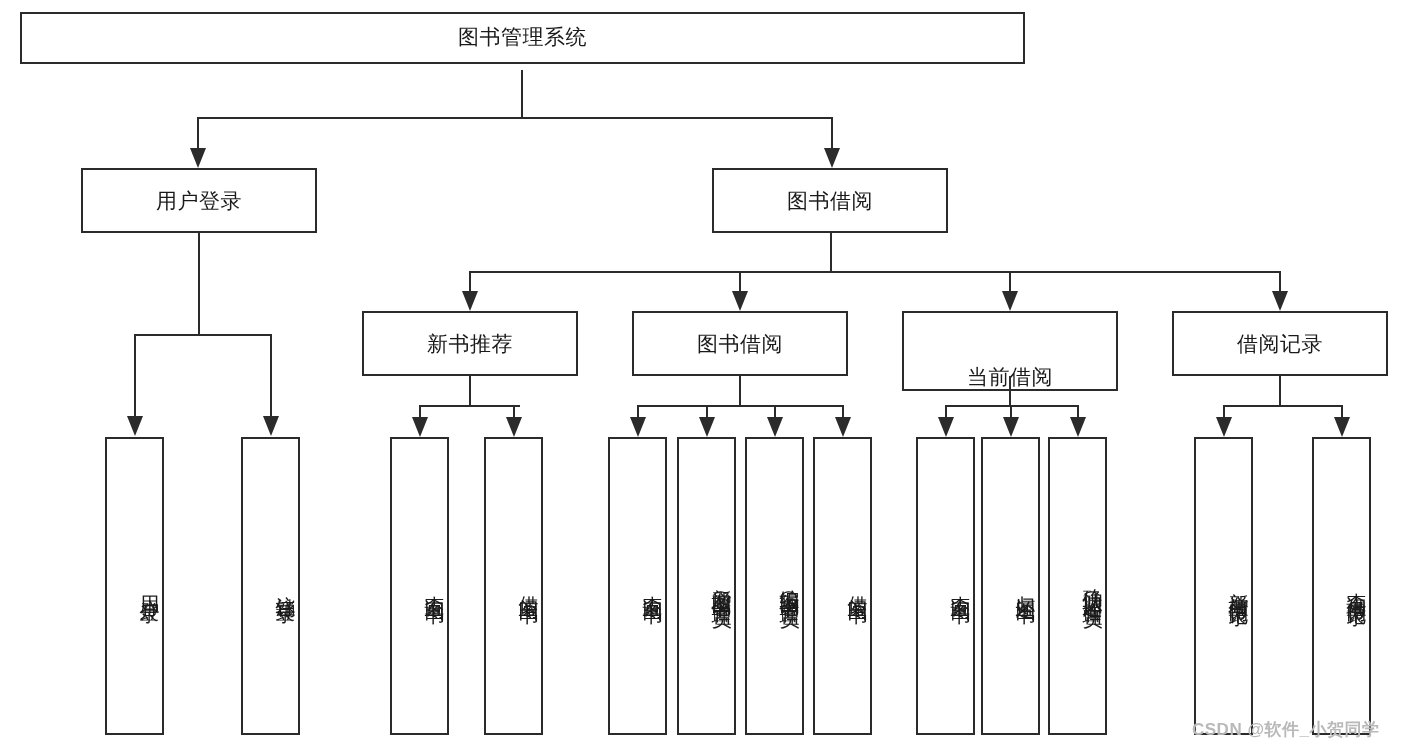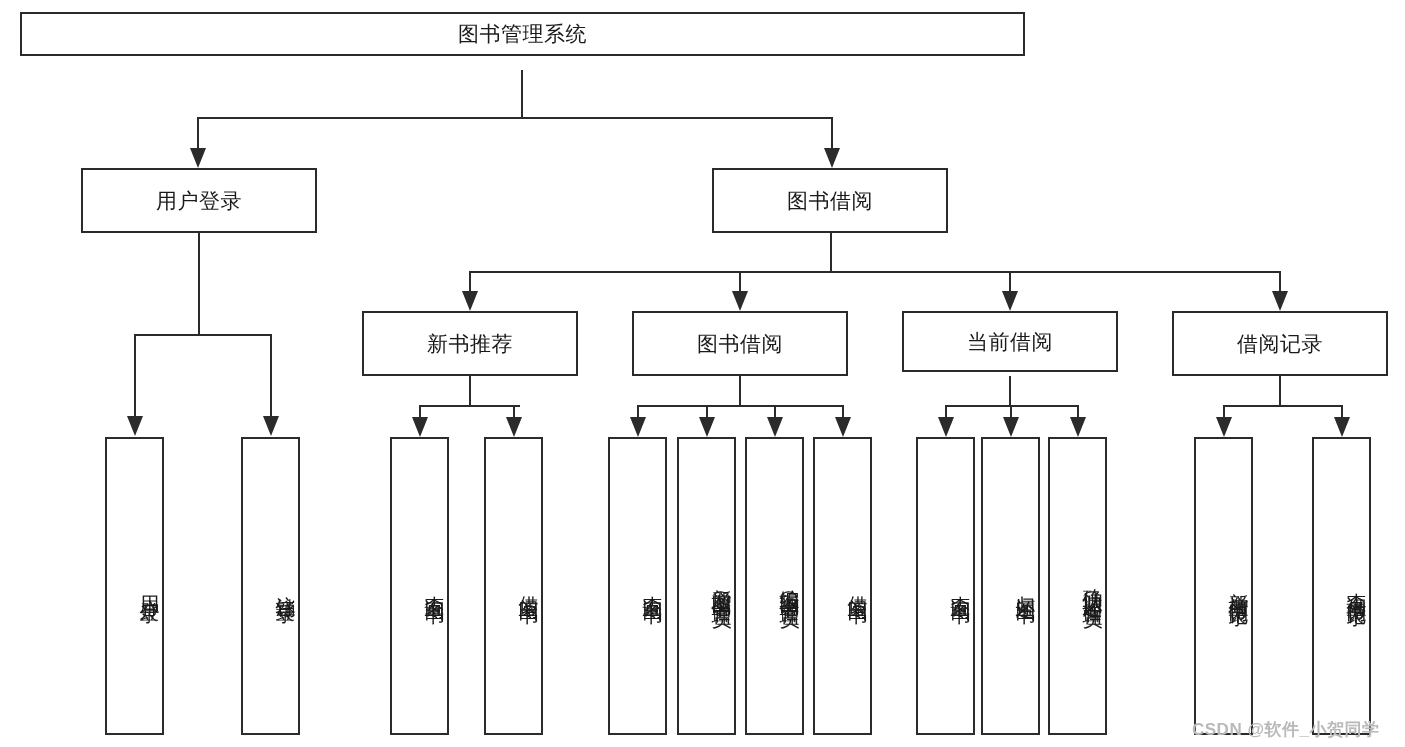--- a/index.html
+++ b/index.html
@@ -76,21 +76,21 @@
     white-space: nowrap;
     letter-spacing: 0.5px;
     pointer-events: none;
   }
 </style>
 </head>
 <body>
 
 <div id="canvas">
 
-  <div class="node horiz" style="left:20px; top:12px; width:1005px; height:44px;">
+  <div class="node horiz" style="left:20px; top:12px; width:1005px; height:52px;font-family:Liberation Serif, serif;">
     <span>图书管理系统</span>
   </div>
 
   <div class="vline" style="left:521px; top:70px; width:2px; height:48px;"></div>
 
   <div class="hline" style="left:197px; top:117px; width:636px; height:2px;"></div>
 
   <div class="vline" style="left:197px; top:117px; height:32px;"></div>
   <div class="arrow" style="left:190px; top:148px;"></div>
   <div class="vline" style="left:831px; top:117px; height:32px;"></div>
@@ -120,21 +120,21 @@
   <div class="arrow" style="left:1002px; top:291px;"></div>
   <div class="vline" style="left:1279px; top:271px; height:22px;"></div>
   <div class="arrow" style="left:1272px; top:291px;"></div>
 
   <div class="node horiz" style="left:362px; top:311px; width:216px; height:65px;">
     <span>新书推荐</span>
   </div>
   <div class="node horiz" style="left:632px; top:311px; width:216px; height:65px;">
     <span>图书借阅</span>
   </div>
-  <div class="node horiz" style="left:902px; top:311px; width:216px; height:61px;">
+  <div class="node horiz" style="left:902px; top:311px; width:216px; height:80px;align-items:flex-end;">
     <span>当前借阅</span>
   </div>
   <div class="node horiz" style="left:1172px; top:311px; width:216px; height:65px;">
     <span>借阅记录</span>
   </div>
 
   <div class="vline" style="left:469px; top:376px; height:31px;"></div>
   <div class="hline" style="left:419px; top:405px; width:101px;"></div>
   <div class="vline" style="left:419px; top:405px; height:14px;"></div>
   <div class="arrow" style="left:412px; top:417px;"></div>

